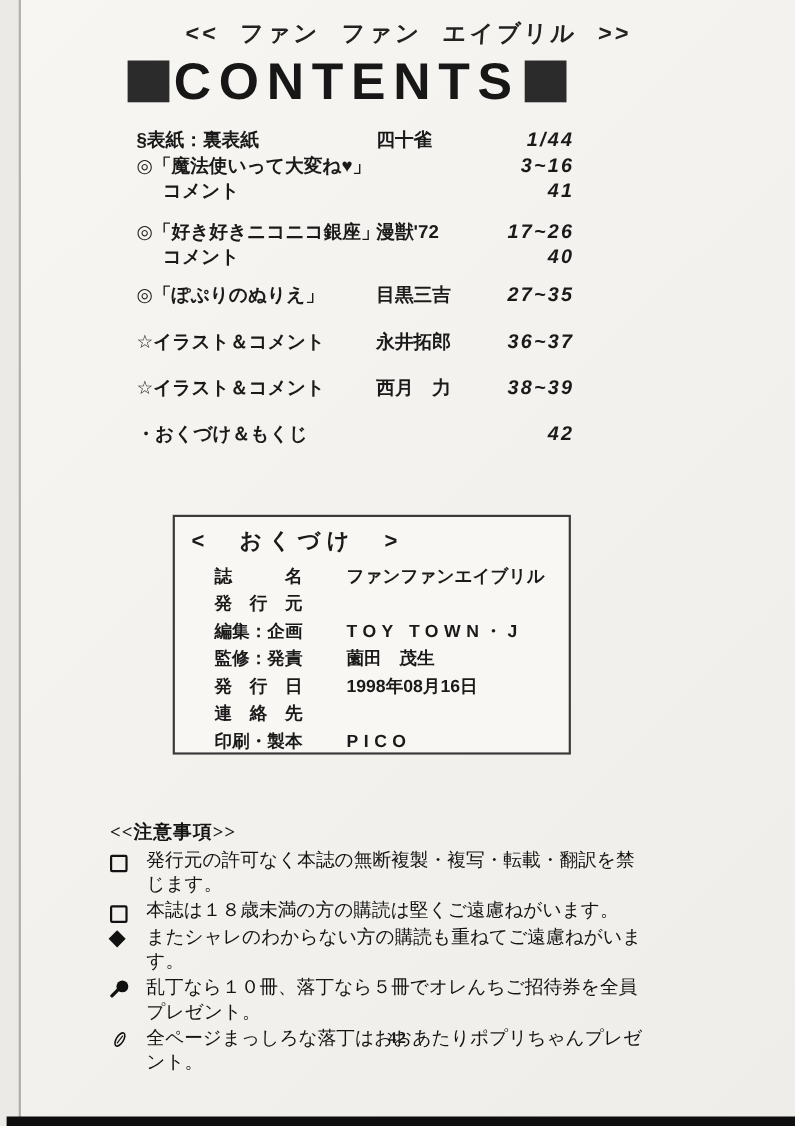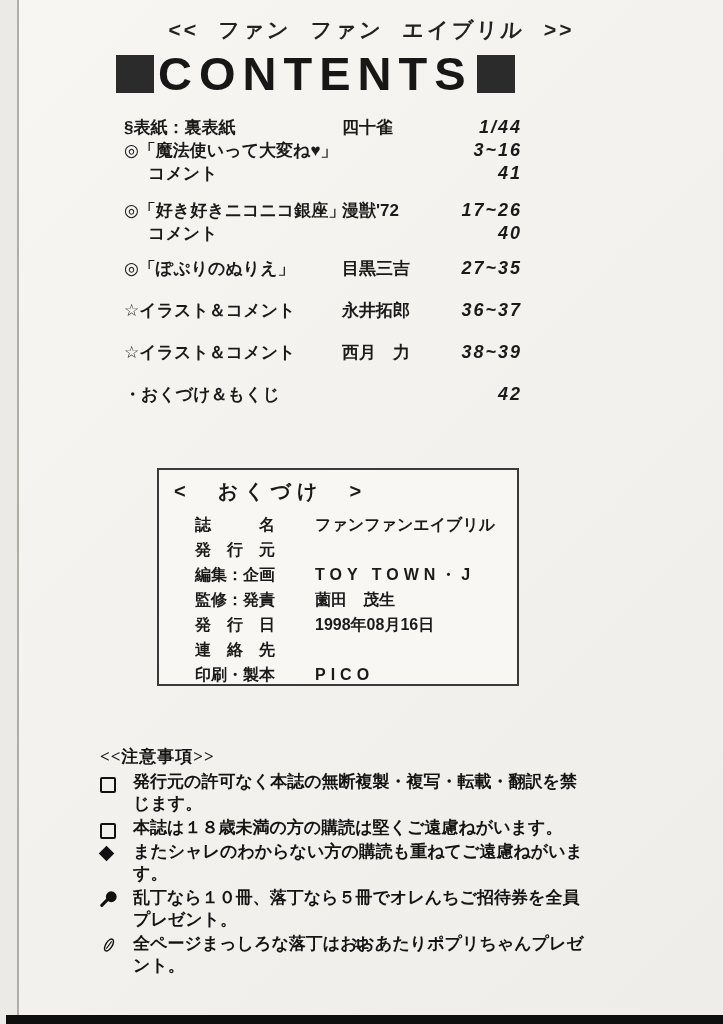--- a/index.html
+++ b/index.html
@@ -55,21 +55,21 @@
   .colophon-value{font-weight:bold;white-space:nowrap;}
   .colophon-value.wide{letter-spacing:5px;}
 
   
   .notices{
     position:absolute;left:100px;top:733px;width:492px;
     font-family:"Liberation Serif","DejaVu Serif",serif;
     font-size:17px;color:#141414;margin-top:12px;
   }
   .notices-heading{font-weight:bold;letter-spacing:1px;margin-bottom:3px;}
-  .notice-item{display:flex;margin-bottom:2px;line-height:22px;font-weight:bold;}
+  .notice-item{display:flex;margin-bottom:2px;line-height:22px;}
   .notice-icon{width:33px;flex:none;padding-top:3px;}
   .sq{width:12px;height:12px;border:2px solid #111;border-radius:2px;margin-top:3px;}
   .dia{width:11px;height:11px;background:#111;transform:rotate(45deg);margin-top:4px;margin-left:1px;}
 
   
   .folio{
     position:absolute;left:0;right:0;top:936px;text-align:center;
     font-family:"Liberation Serif","DejaVu Serif",serif;
     font-weight:bold;font-size:15px;letter-spacing:1px;
   }

